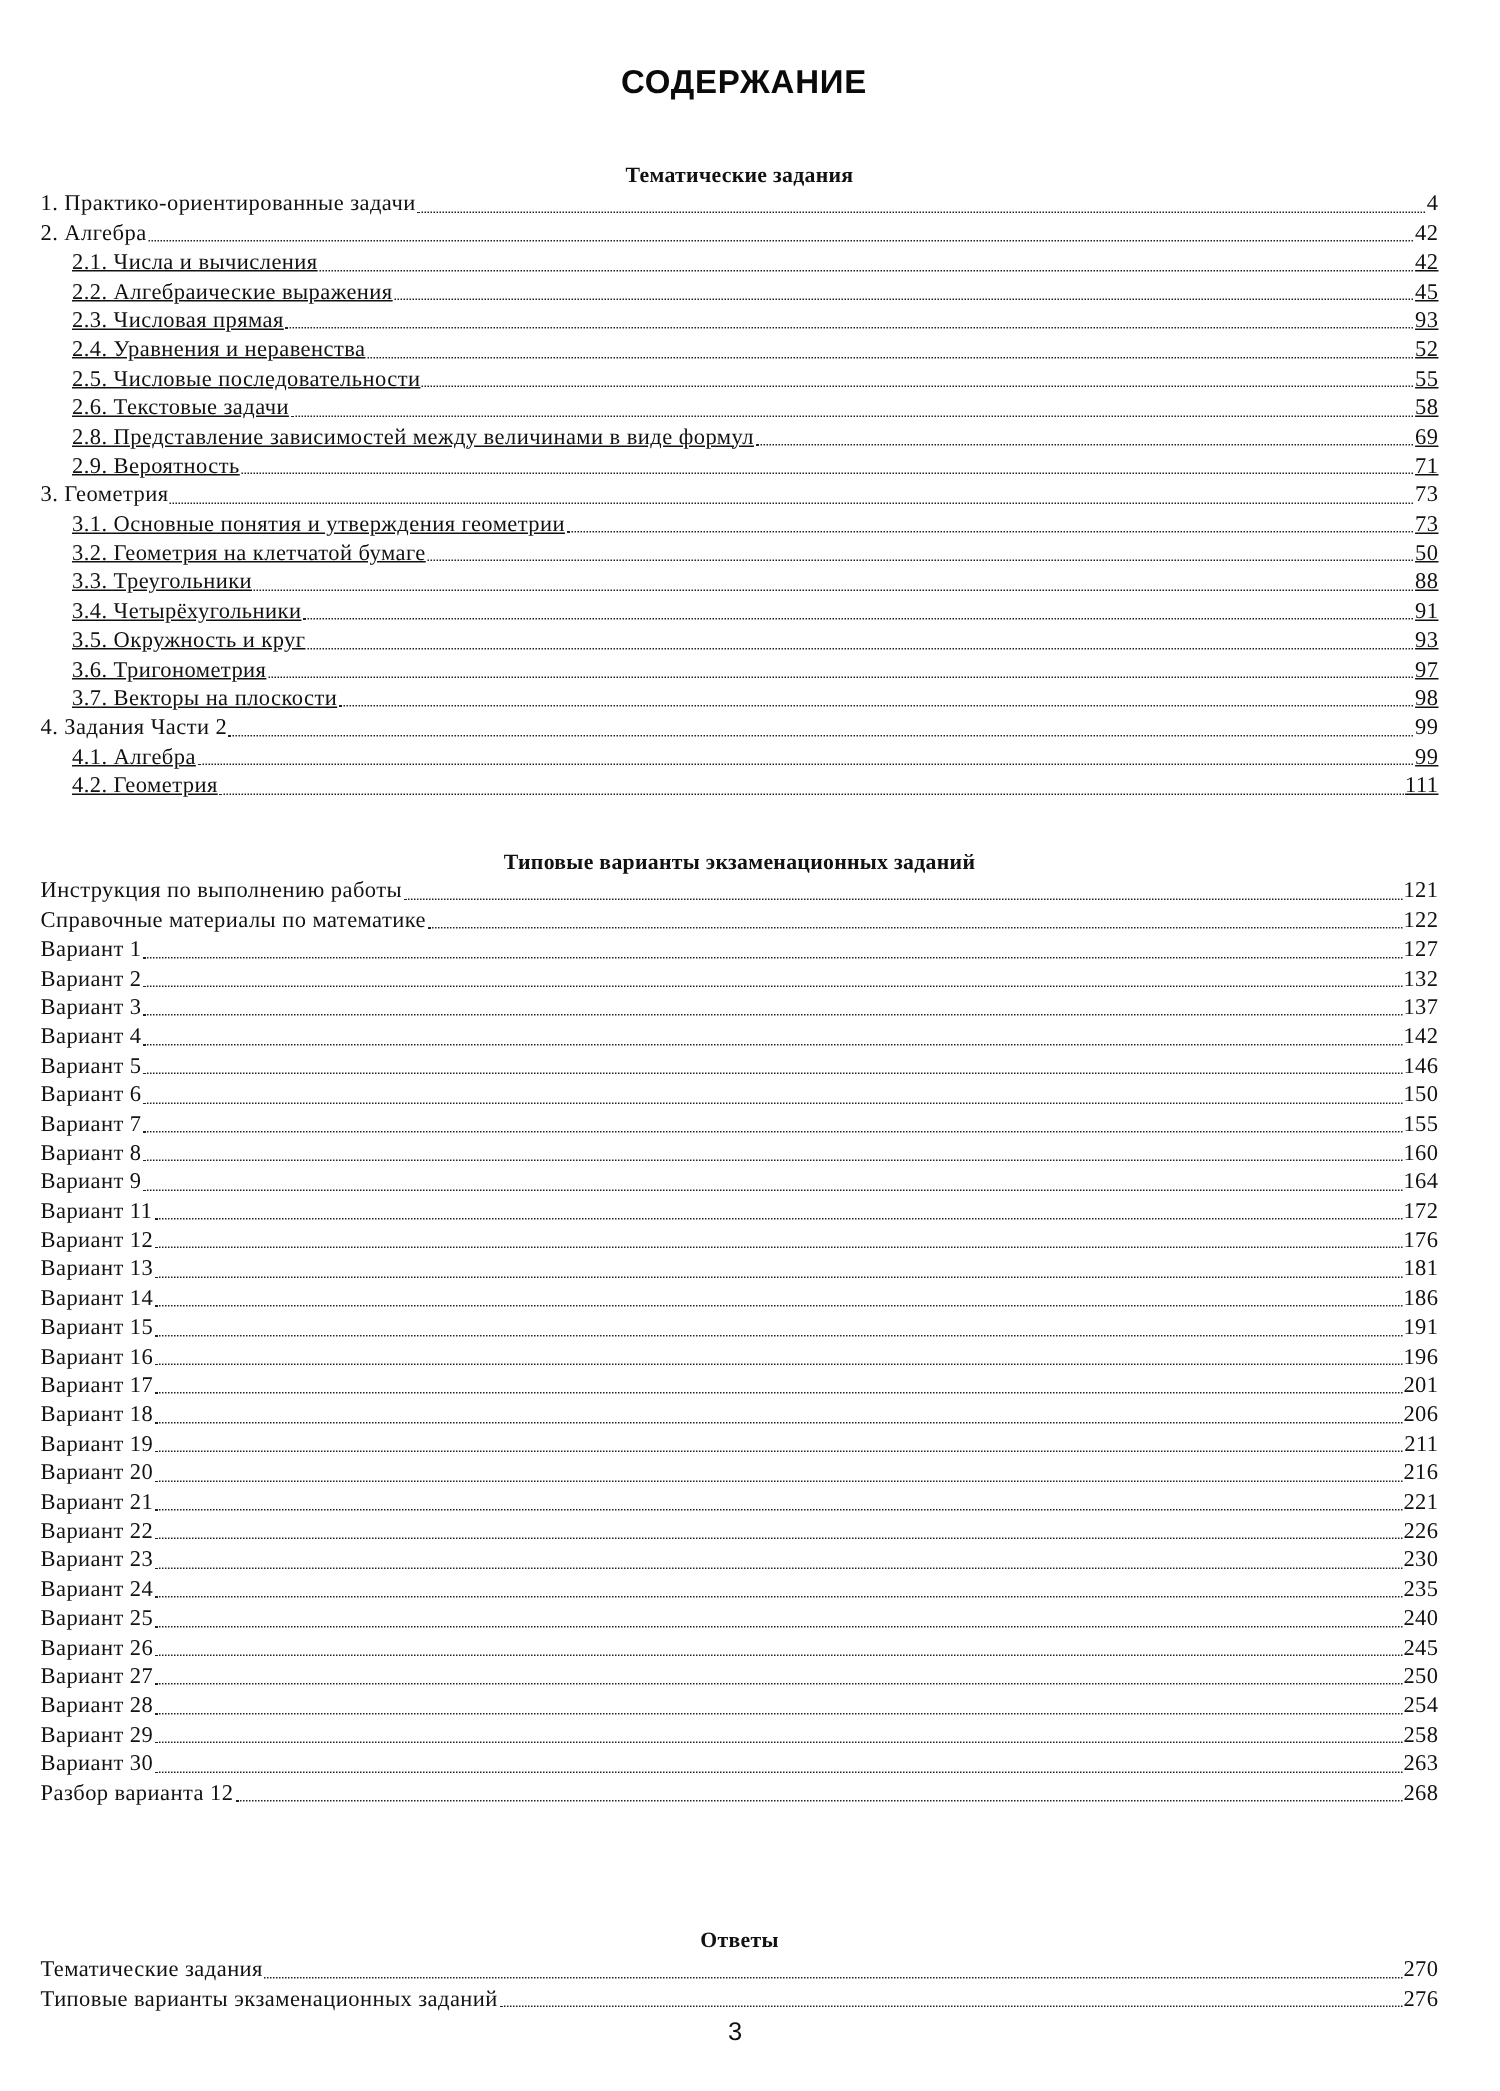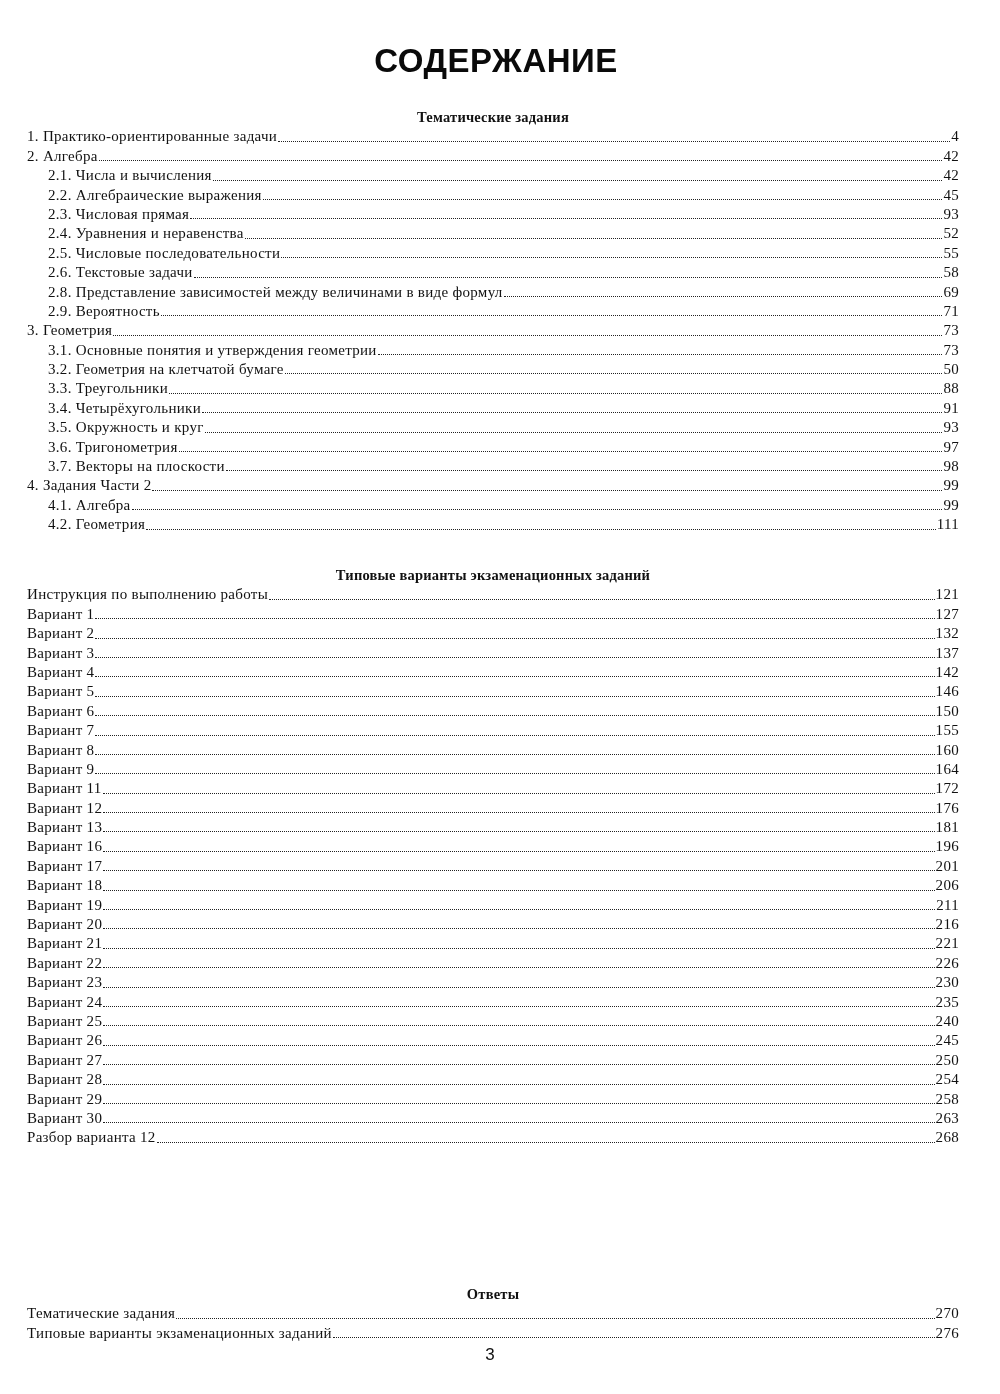--- a/index.html
+++ b/index.html
@@ -3,32 +3,32 @@
   <meta charset="utf-8">
   <style>
     html, body { margin: 0; padding: 0; background: #ffffff; }
     body {
       width: 1000px; height: 1394px; position: relative; overflow: hidden;
       font-family: "Liberation Serif", "DejaVu Serif", serif; color: #111;
     }
     .title {
       position: absolute; top: 42px; left: 0; width: 992px; text-align: center;
       font-family: "Liberation Sans", "DejaVu Sans", sans-serif;
-      font-weight: bold; font-size: 33px; letter-spacing: 0.5px; color: #0a0a0a;
+      font-weight: bold; font-size: 22px; letter-spacing: 0.5px; color: #0a0a0a;
     }
     .toc { position: absolute; left: 27px; width: 932px; }
     .section-head {
       text-align: center; font-weight: bold; font-size: 14.5px; height: 19.4px; line-height: 19.4px;
       letter-spacing: 0.2px;
     }
     .row {
       display: flex; align-items: center; height: 19.4px; line-height: 19.4px;
       font-size: 15px; white-space: nowrap; letter-spacing: 0.3px;
     }
-    .row.sub { padding-left: 21px; }
+    .row.sub { padding-left: 21px; text-decoration: underline; }
     .row .label { flex: 0 0 auto; }
     .row .dots {
       flex: 1 1 auto; overflow: hidden; margin: 0 1px;
       border-bottom: 1.6px dotted #222; height: 0; align-self: flex-end; margin-bottom: 5px;
     }
     .row .page { flex: 0 0 auto; text-align: right; }
     .pagenum {
       position: absolute; top: 1345px; left: 0; width: 980px; text-align: center;
       font-family: "Liberation Sans", "DejaVu Sans", sans-serif; font-size: 17px;
     }
@@ -147,20 +147,25 @@
     </div>
   </div>
 <div class="toc" id="toc-s1" style="top:566px;">
     <div class="section-head">Типовые варианты экзаменационных заданий</div>
     <div class="row">
       <span class="label">Инструкция по выполнению работы</span>
       <span class="dots"></span>
       <span class="page">121</span>
     </div>
     <div class="row">
+      <span class="label">Справочные материалы по математике</span>
+      <span class="dots"></span>
+      <span class="page">122</span>
+    </div>
+    <div class="row">
       <span class="label">Вариант 1</span>
       <span class="dots"></span>
       <span class="page">127</span>
     </div>
     <div class="row">
       <span class="label">Вариант 2</span>
       <span class="dots"></span>
       <span class="page">132</span>
     </div>
     <div class="row">
@@ -205,20 +210,30 @@
     </div>
     <div class="row">
       <span class="label">Вариант 12</span>
       <span class="dots"></span>
       <span class="page">176</span>
     </div>
     <div class="row">
       <span class="label">Вариант 13</span>
       <span class="dots"></span>
       <span class="page">181</span>
+    </div>
+    <div class="row">
+      <span class="label">Вариант 14</span>
+      <span class="dots"></span>
+      <span class="page">186</span>
+    </div>
+    <div class="row">
+      <span class="label">Вариант 15</span>
+      <span class="dots"></span>
+      <span class="page">191</span>
     </div>
     <div class="row">
       <span class="label">Вариант 16</span>
       <span class="dots"></span>
       <span class="page">196</span>
     </div>
     <div class="row">
       <span class="label">Вариант 17</span>
       <span class="dots"></span>
       <span class="page">201</span>

